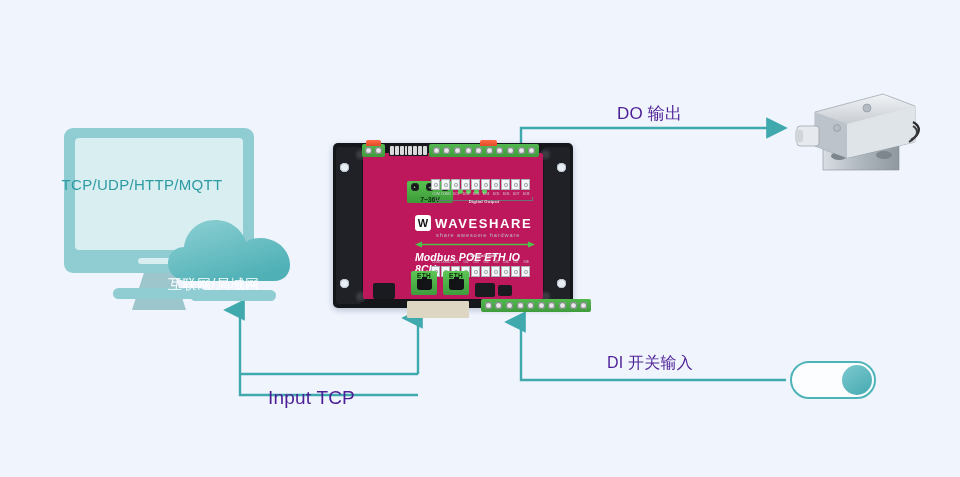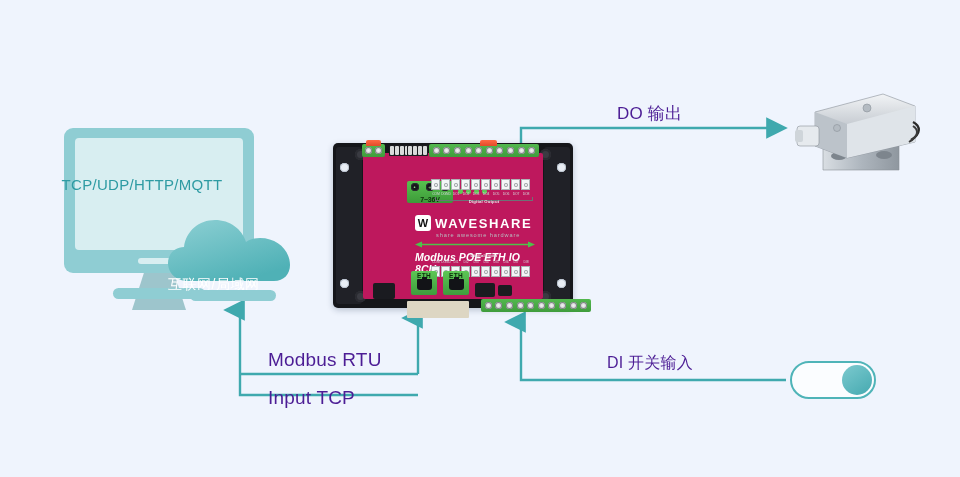--- a/index.html
+++ b/index.html
@@ -234,21 +234,20 @@
     <path d="M786,380 L521,380 L521,322" stroke="#3fa9ae" stroke-width="2.4" fill="none" marker-end="url(#arrU)"></path>
 
     <path d="M418,395 L240,395 L240,310" stroke="#3fa9ae" stroke-width="2.4" fill="none" marker-end="url(#arrU)"></path>
 
     <path d="M418,374 L418,318" stroke="#3fa9ae" stroke-width="2.4" fill="none" marker-end="url(#arrU)"></path>
     <path d="M240,374 L418,374" stroke="#3fa9ae" stroke-width="2.4" fill="none"></path>
   </svg>
 
   <div class="lbl" id="lbl-do">DO 输出</div>
   <div class="lbl" id="lbl-di">DI 开关输入</div>
-  <div class="lbl" id="lbl-rtu">Modbus RTU</div>
   <div class="lbl" id="lbl-tcp">Input TCP</div>
 
   <div id="pc">
     <div class="mon-frame">
       <div class="mon-screen"></div>
     </div>
     <div class="mon-proto">TCP/UDP/HTTP/MQTT</div>
     <div class="mon-chinbar"></div>
     <div class="mon-neck"></div>
     <div class="mon-base"></div>

